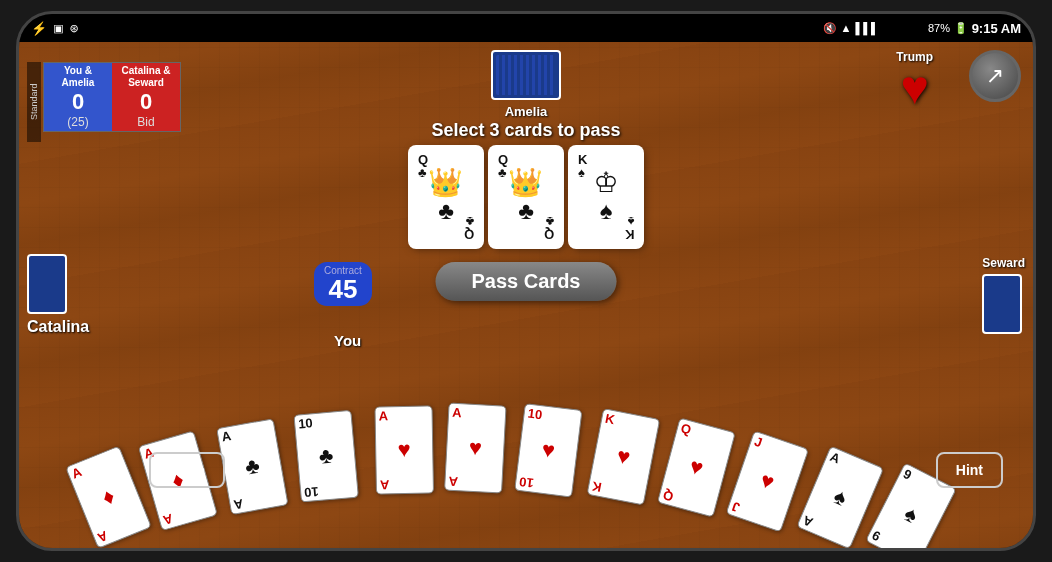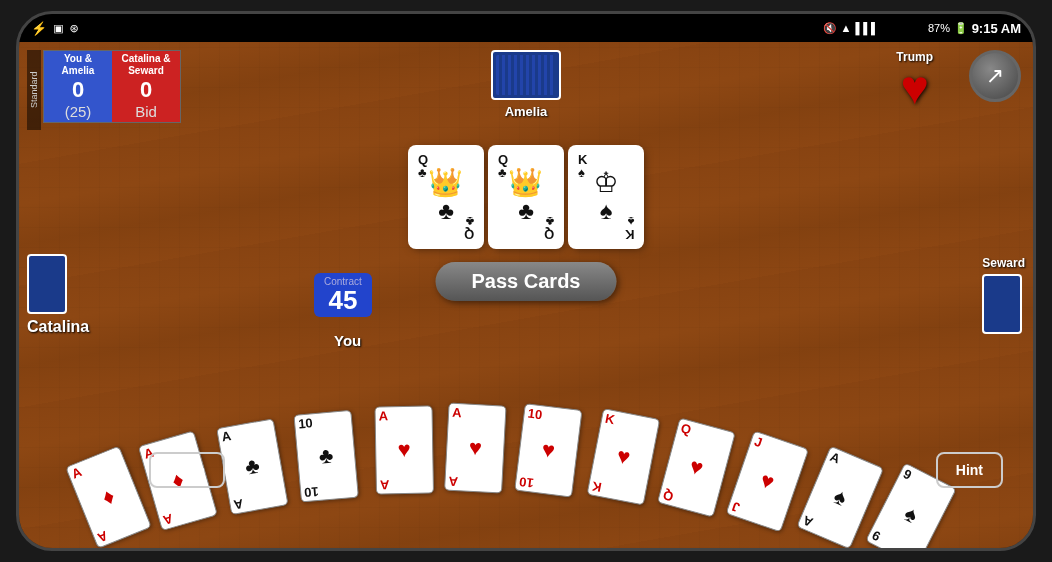--- a/index.html
+++ b/index.html
@@ -82,21 +82,21 @@
           rgba(160,90,20,0.1) 40px,
           rgba(100,50,5,0.2) 80px,
           rgba(150,80,15,0.1) 120px
         );
       pointer-events: none;
     }
 
     
     .score-panel {
       position: absolute;
-      top: 8px;
+      top: 20px;
       left: 8px;
       display: flex;
       flex-direction: column;
       z-index: 10;
     }
     .standard-label {
       writing-mode: vertical-rl;
       transform: rotate(180deg);
       font-size: 9px;
       color: #ccc;
@@ -135,21 +135,21 @@
     }
     .score-value {
       font-size: 22px;
       font-weight: bold;
       color: #fff;
       line-height: 1;
     }
     .score-bid-row {
       display: flex;
       gap: 8px;
-      font-size: 15px;
+      font-size: 12px;
       color: #ddd;
       padding: 2px 4px;
     }
 
     
     .top-player {
       position: absolute;
       top: 8px;
       left: 50%;
       transform: translateX(-50%);
@@ -336,23 +336,23 @@
     }
     .king-img {
       font-size: 28px;
       line-height: 1;
     }
 
     
     .contract-box {
       position: absolute;
       left: 295px;
-      top: 231px;
+      top: 220px;
       background: #2244cc;
-      border-radius: 6px;
+      border-radius: 13px;
       padding: 4px 10px;
       text-align: center;
       z-index: 10;
     }
     .contract-label {
       font-size: 10px;
       color: #aad;
       line-height: 1;
     }
     .contract-value {
@@ -532,20 +532,21 @@
     <div class="left-player">
       <div class="side-cards-deck"></div>
       <div class="left-player-name">Catalina</div>
     </div>
 
     <div class="right-player">
       <div class="right-player-name">Seward</div>
       <div class="side-cards-deck"></div>
     </div>
 
+    <div class="select-instruction">Select 3 cards to pass</div>
 
     <div class="center-cards">
 
       <div class="play-card selected">
         <div class="card-corner-top black">Q<br>♣</div>
         <div class="card-face">
           <div class="queen-img black">👑</div>
           <div style="font-size:24px;color:#111;">♣</div>
         </div>
         <div class="card-corner-bottom black">Q<br>♣</div>

